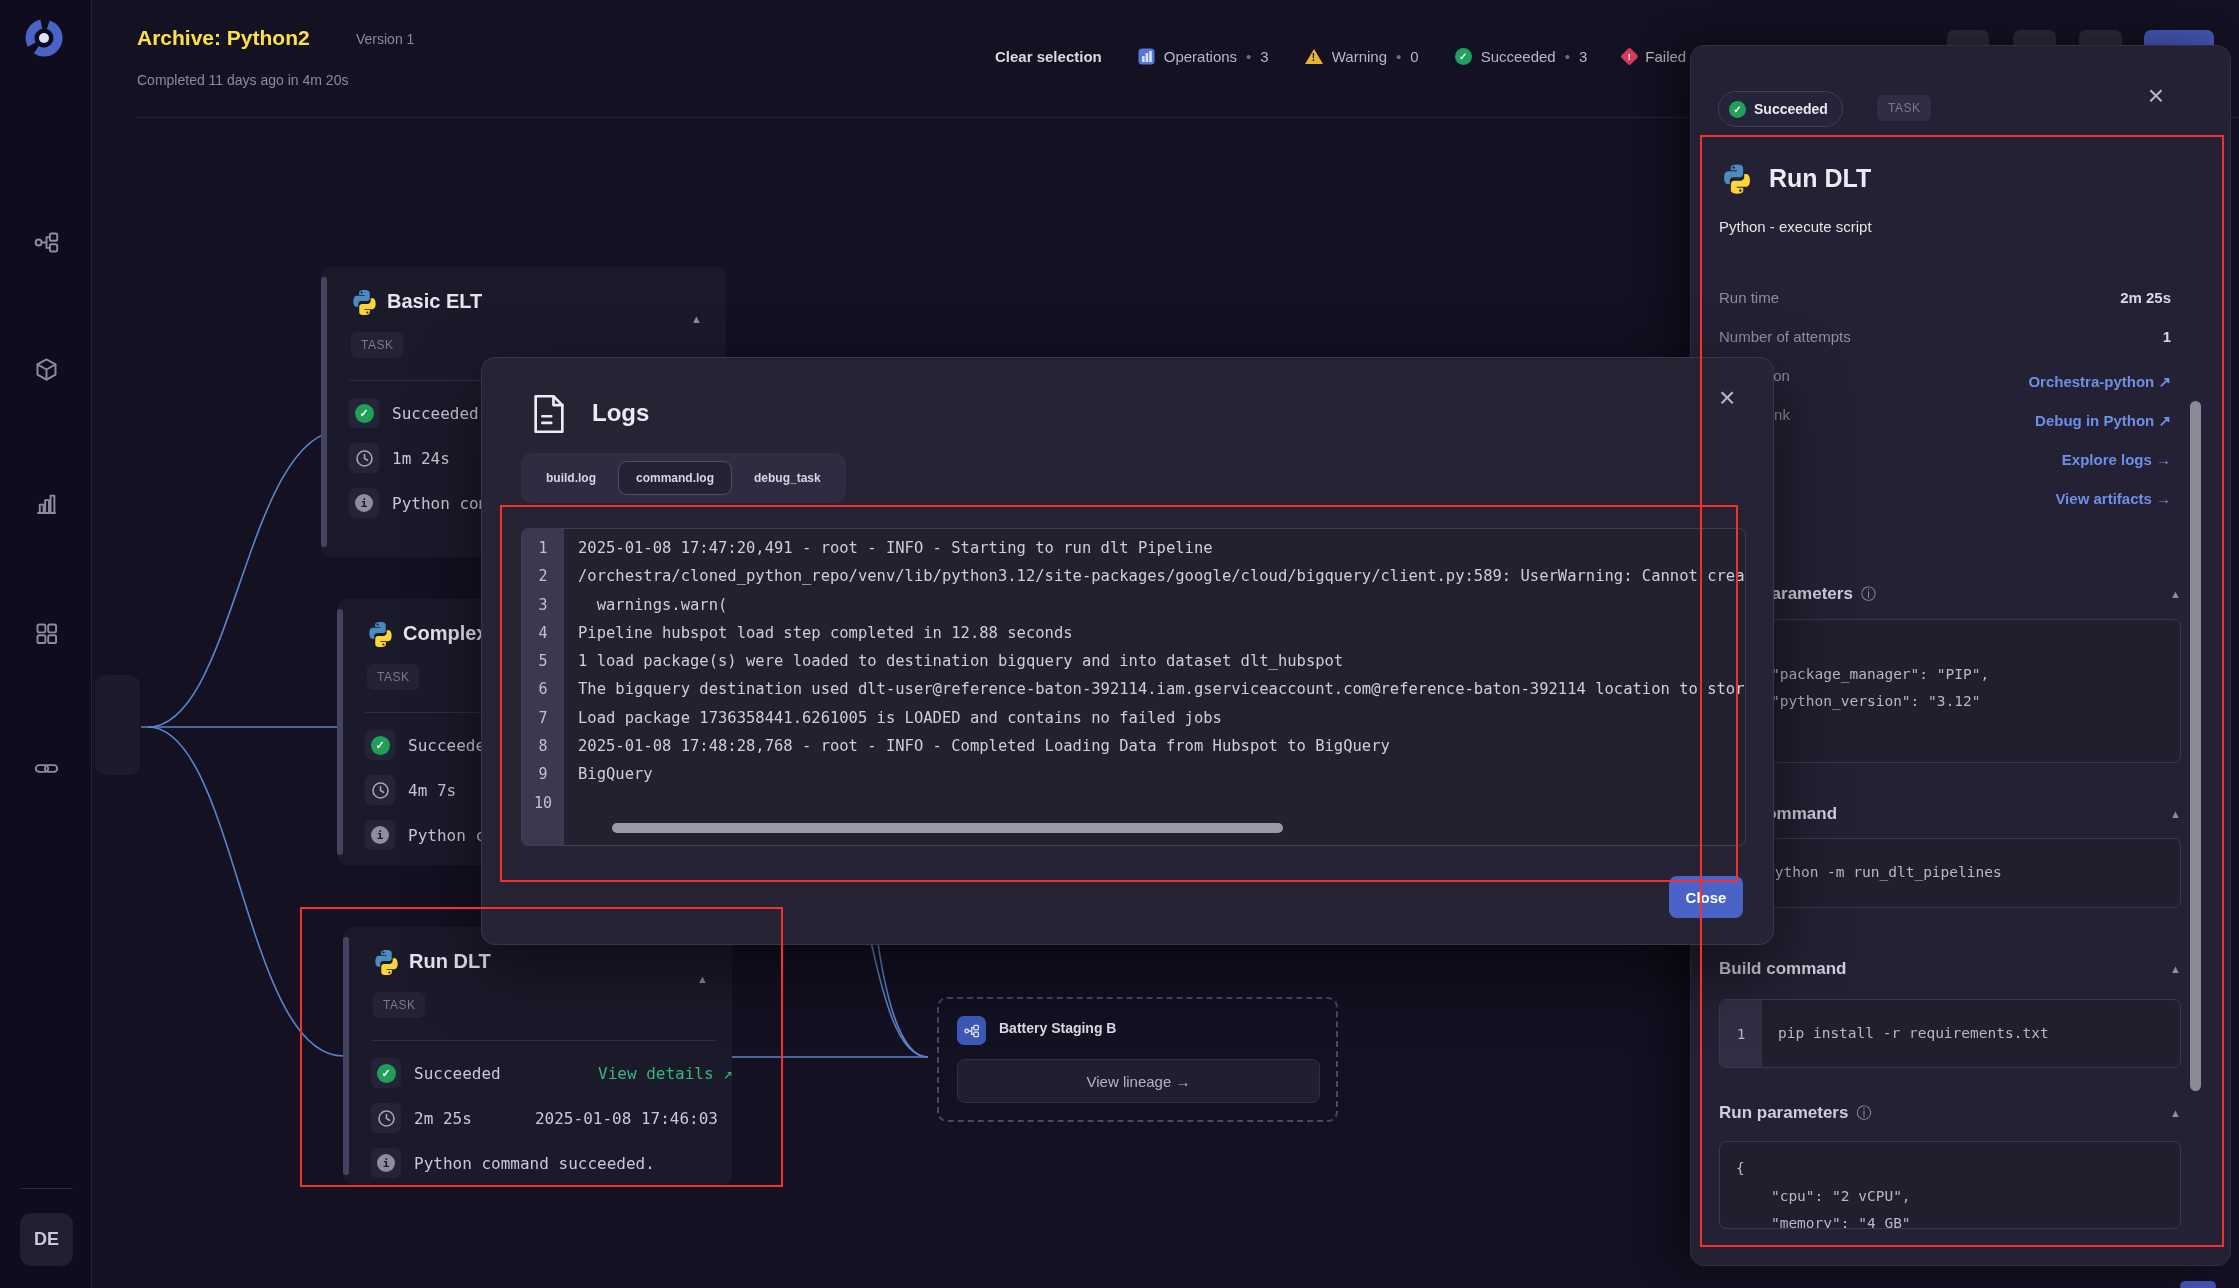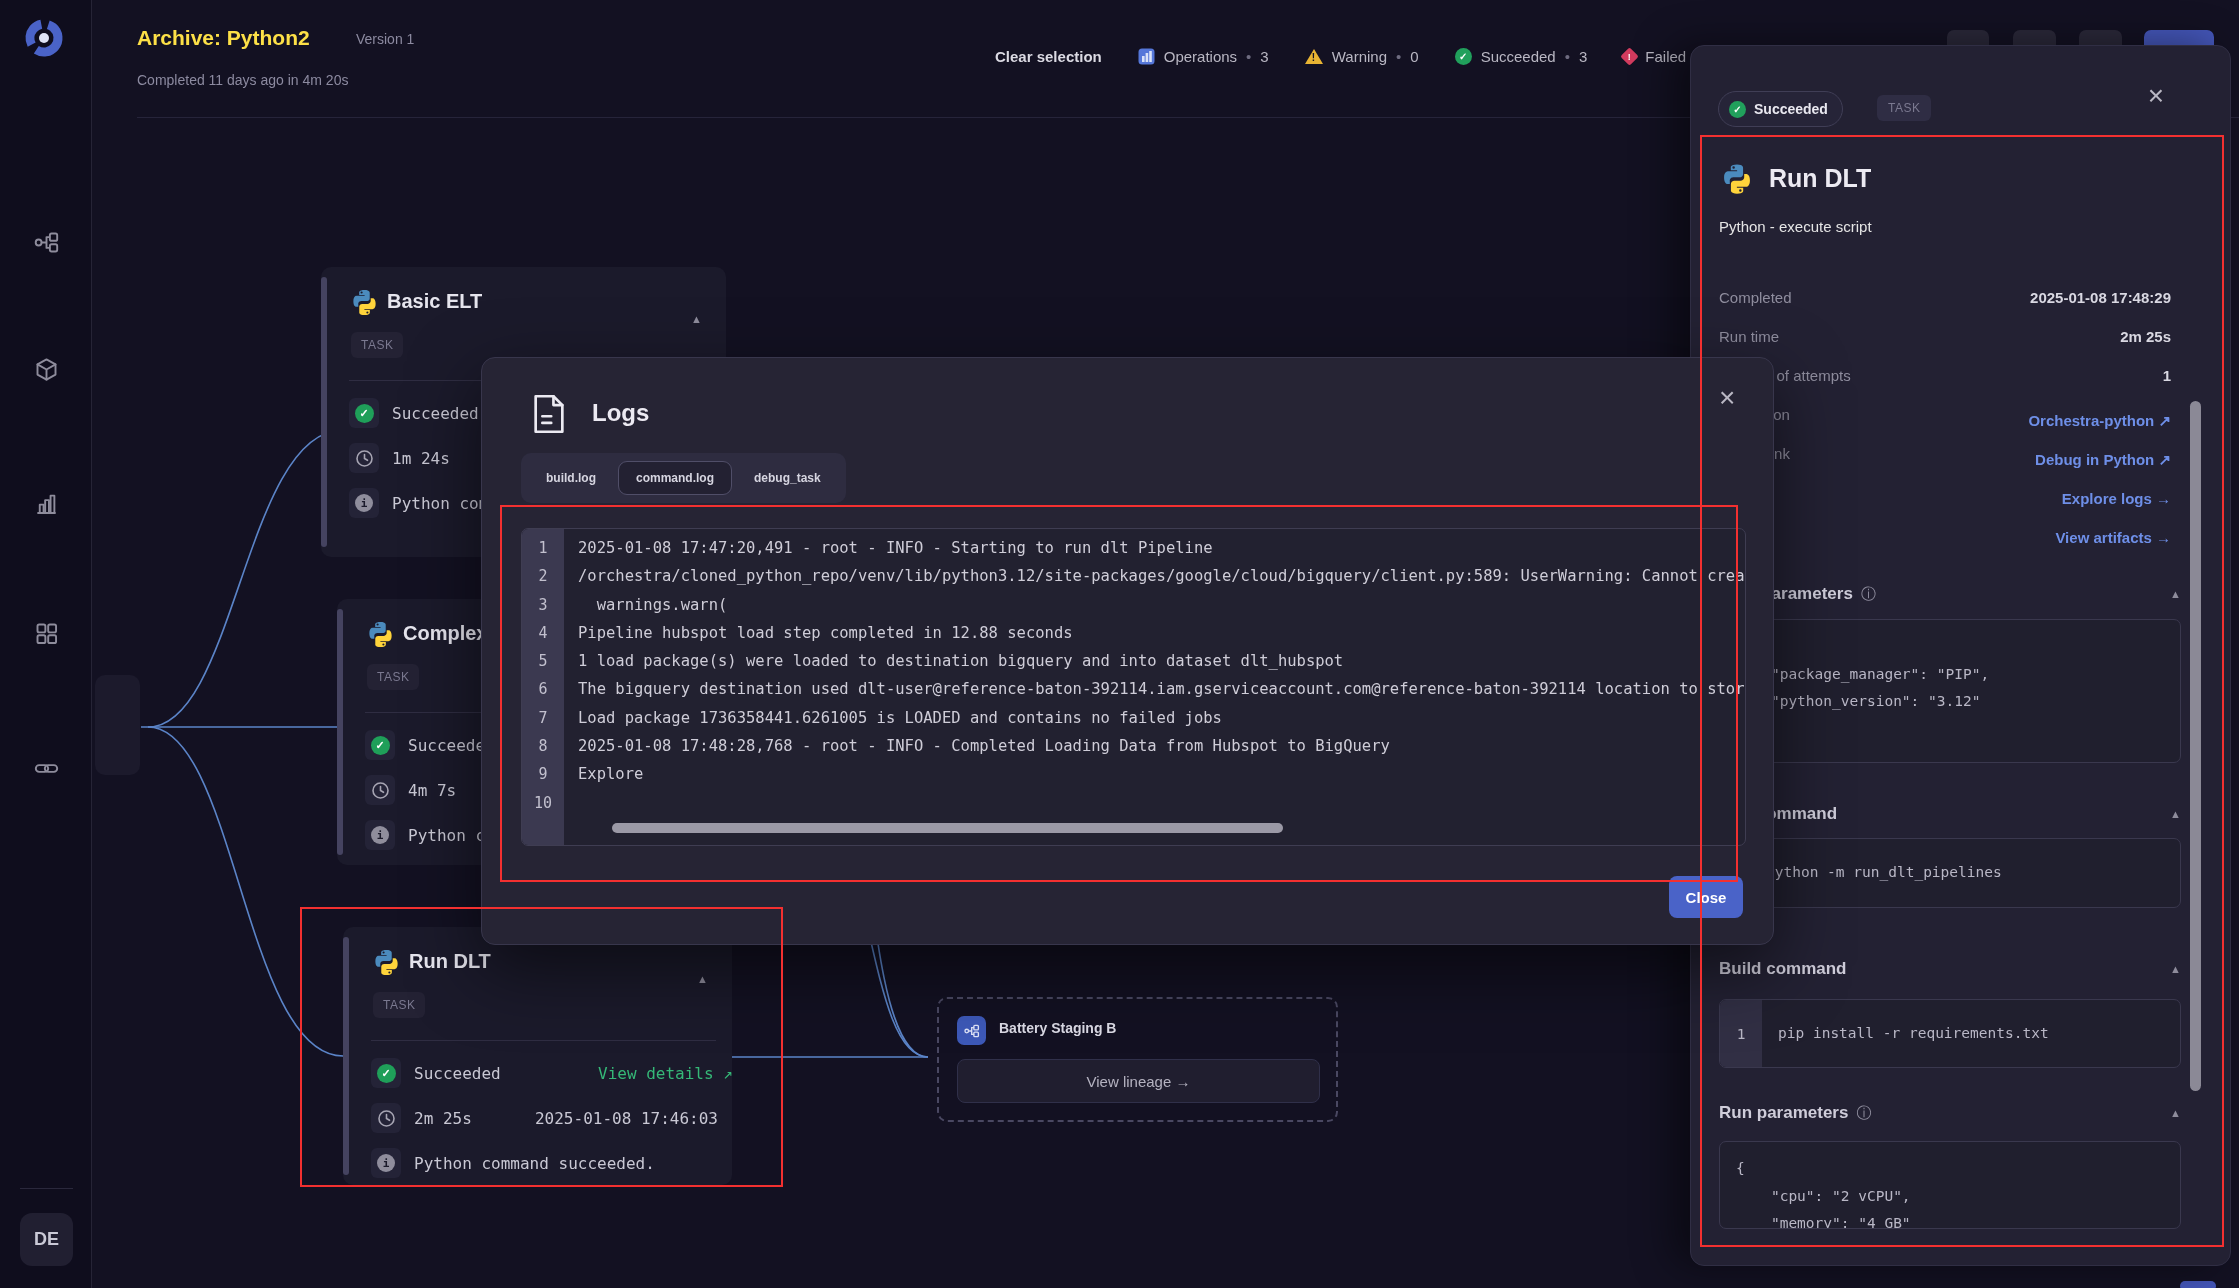--- a/index.html
+++ b/index.html
@@ -354,24 +354,20 @@
     <div id="p-close">×</div>
     <svg id="p-py" viewBox="0 0 32 32">
       <path fill="#4B8BBE" d="M16 3c-6 0-5.5 2.6-5.5 2.6v2.7h5.6v.8H8.2S4.5 8.7 4.5 14.7s3.2 5.8 3.2 5.8h1.9v-2.8s-.1-3.2 3.2-3.2h5.5s3.1 0 3.1-3V6s.5-3-5.4-3zm-3 1.6a1.1 1.1 0 110 2.2 1.1 1.1 0 010-2.2z"></path>
       <path fill="#FFD43B" d="M16 29c6 0 5.5-2.6 5.5-2.6v-2.7h-5.6v-.8h7.9s3.7.4 3.7-5.6-3.2-5.8-3.2-5.8h-1.9v2.8s.1 3.2-3.2 3.2h-5.5s-3.1 0-3.1 3V26s-.5 3 5.4 3zm3-1.6a1.1 1.1 0 110-2.2 1.1 1.1 0 010 2.2z"></path>
     </svg>
     <div id="p-title">Run DLT</div>
     <div id="p-sub">Python - execute script</div>
 
     <div id="p-rows">
       <div class="prow">
-          <span class="pl">Completed</span>
-          <span class="pv">2025-01-08 17:48:29</span>
-        </div>
-      <div class="prow">
           <span class="pl">Run time</span>
           <span class="pv">2m 25s</span>
         </div>
       <div class="prow">
           <span class="pl">Number of attempts</span>
           <span class="pv">1</span>
         </div>
       <div class="prow">
           <span class="pl">Integration</span>
           <span class="pv link">Orchestra-python ↗</span>
@@ -463,21 +459,21 @@
       </div>
       <div id="log-lines">
         <div>2025-01-08 17:47:20,491 - root - INFO - Starting to run dlt Pipeline</div>
           <div>/orchestra/cloned_python_repo/venv/lib/python3.12/site-packages/google/cloud/bigquery/client.py:589: UserWarning: Cannot creat</div>
         <div>  warnings.warn(</div>
           <div>Pipeline hubspot load step completed in 12.88 seconds</div>
         <div>1 load package(s) were loaded to destination bigquery and into dataset dlt_hubspot</div>
           <div>The bigquery destination used dlt-user@reference-baton-392114.iam.gserviceaccount.com@reference-baton-392114 location to store</div>
         <div>Load package 1736358441.6261005 is LOADED and contains no failed jobs</div>
           <div>2025-01-08 17:48:28,768 - root - INFO - Completed Loading Data from Hubspot to BigQuery</div>
-        <div>Explore</div>
+        <div>BigQuery</div>
           <div></div>
       </div>
       <div id="log-hscroll"></div>
     </div>
     <div id="m-close-btn">Close</div>
   </div>
 
   <div class="red-box" id="red1"></div>
   <div class="red-box" id="red2"></div>
   <div class="red-box" id="red3"></div>

